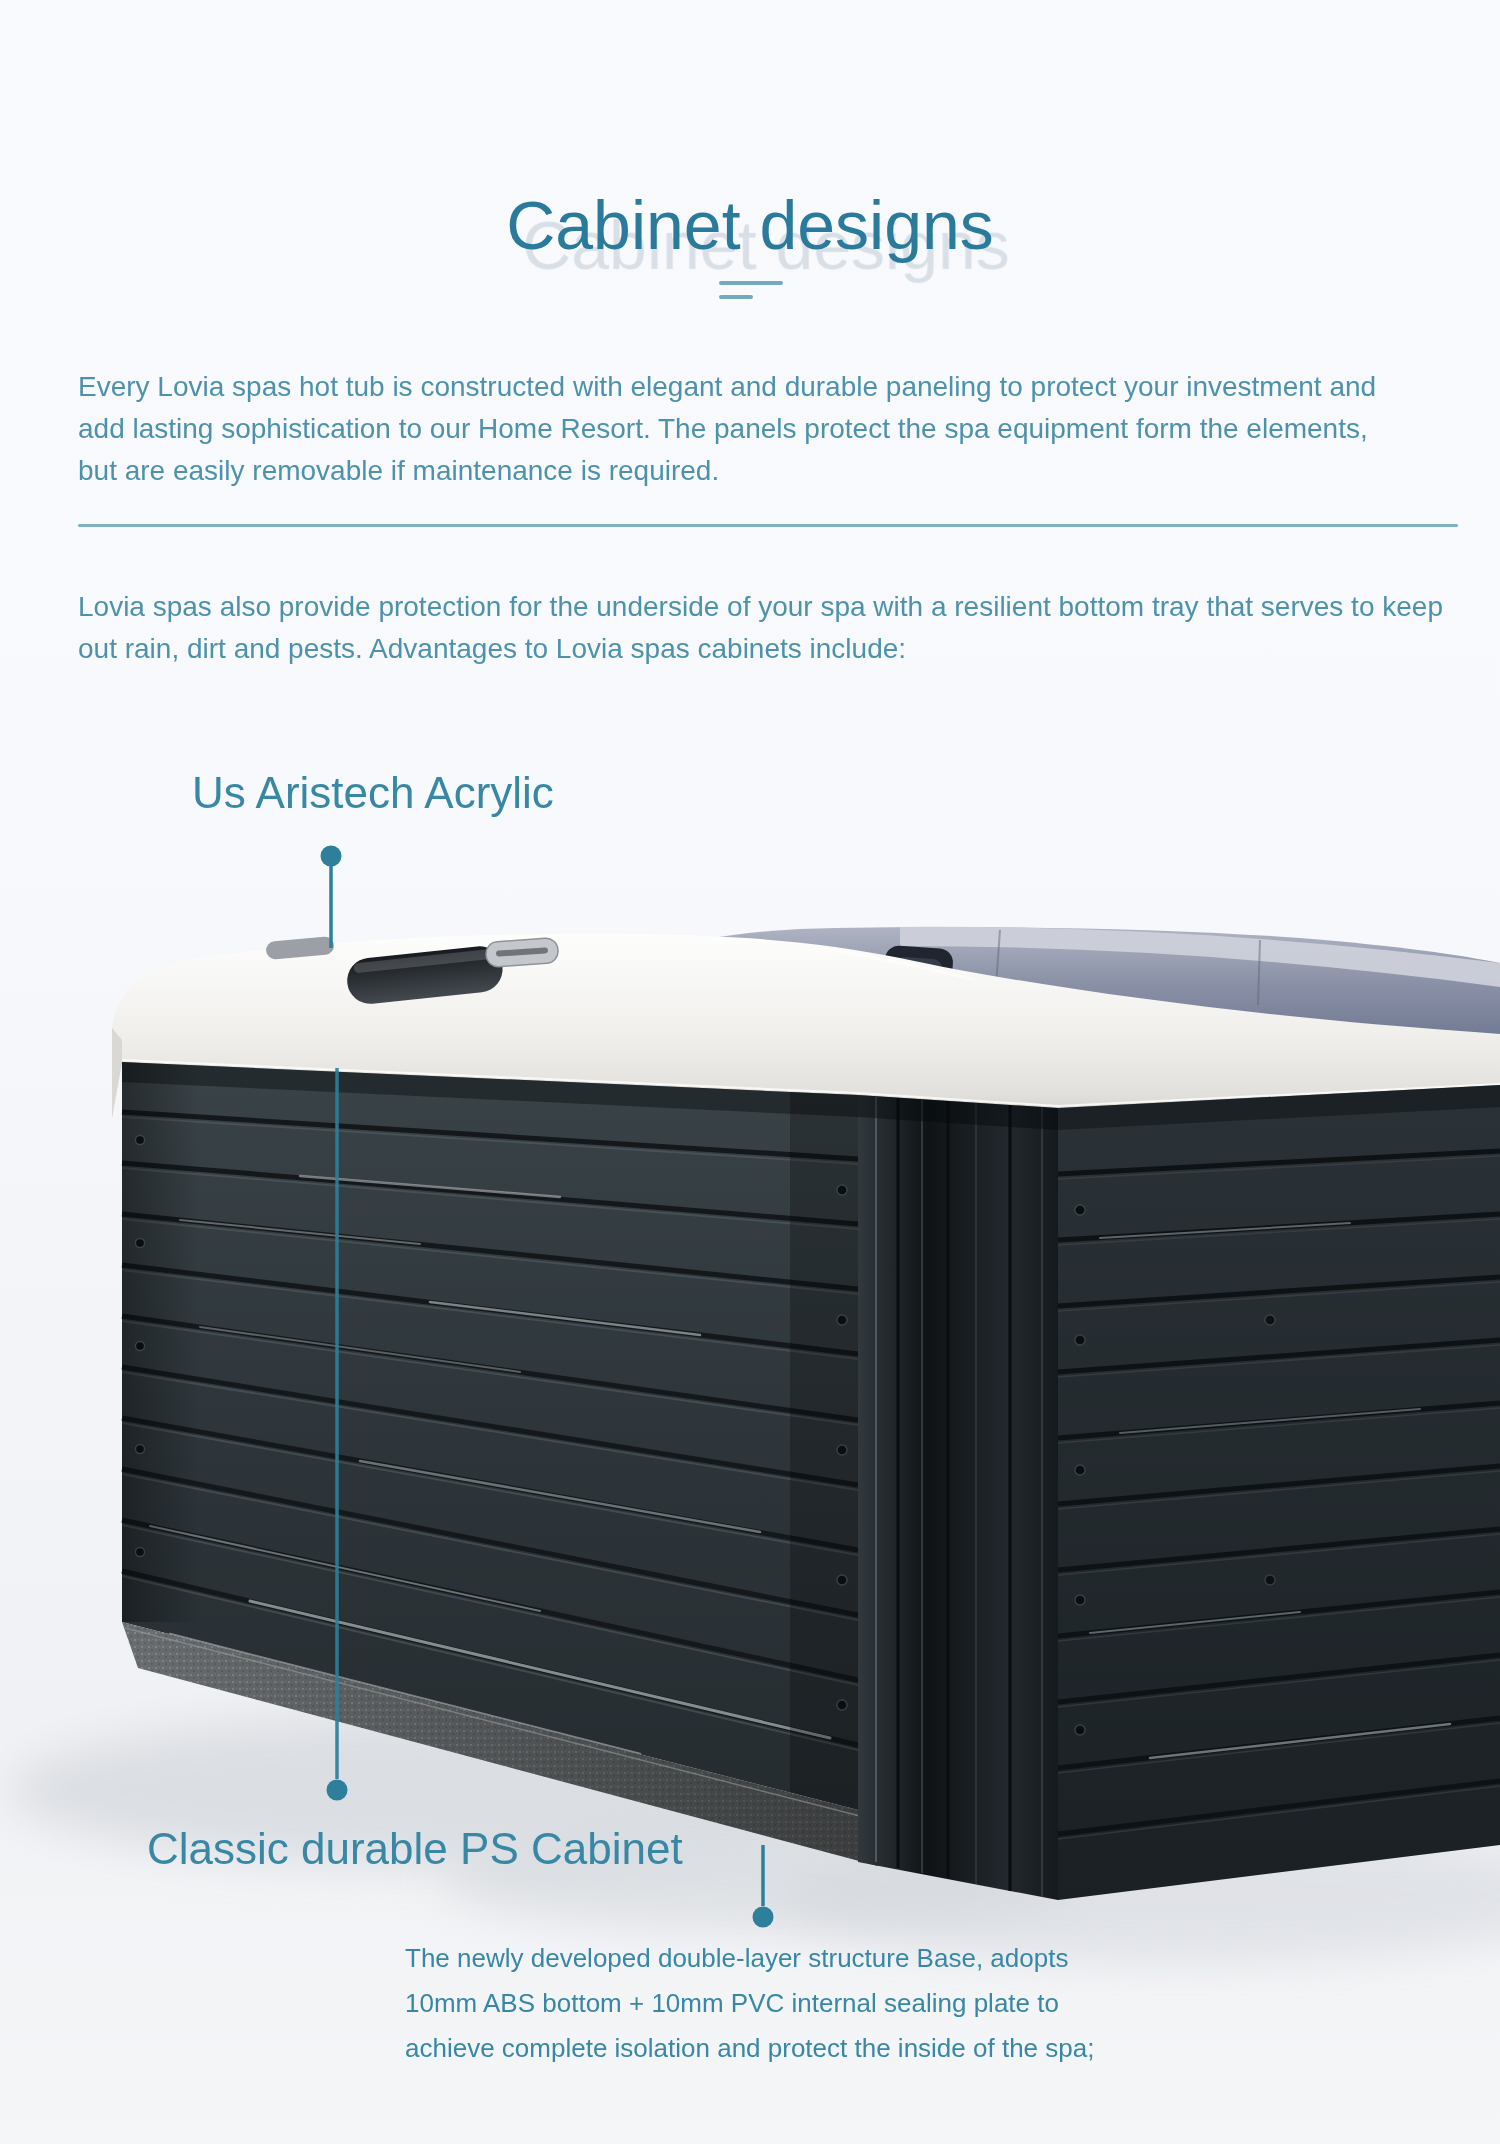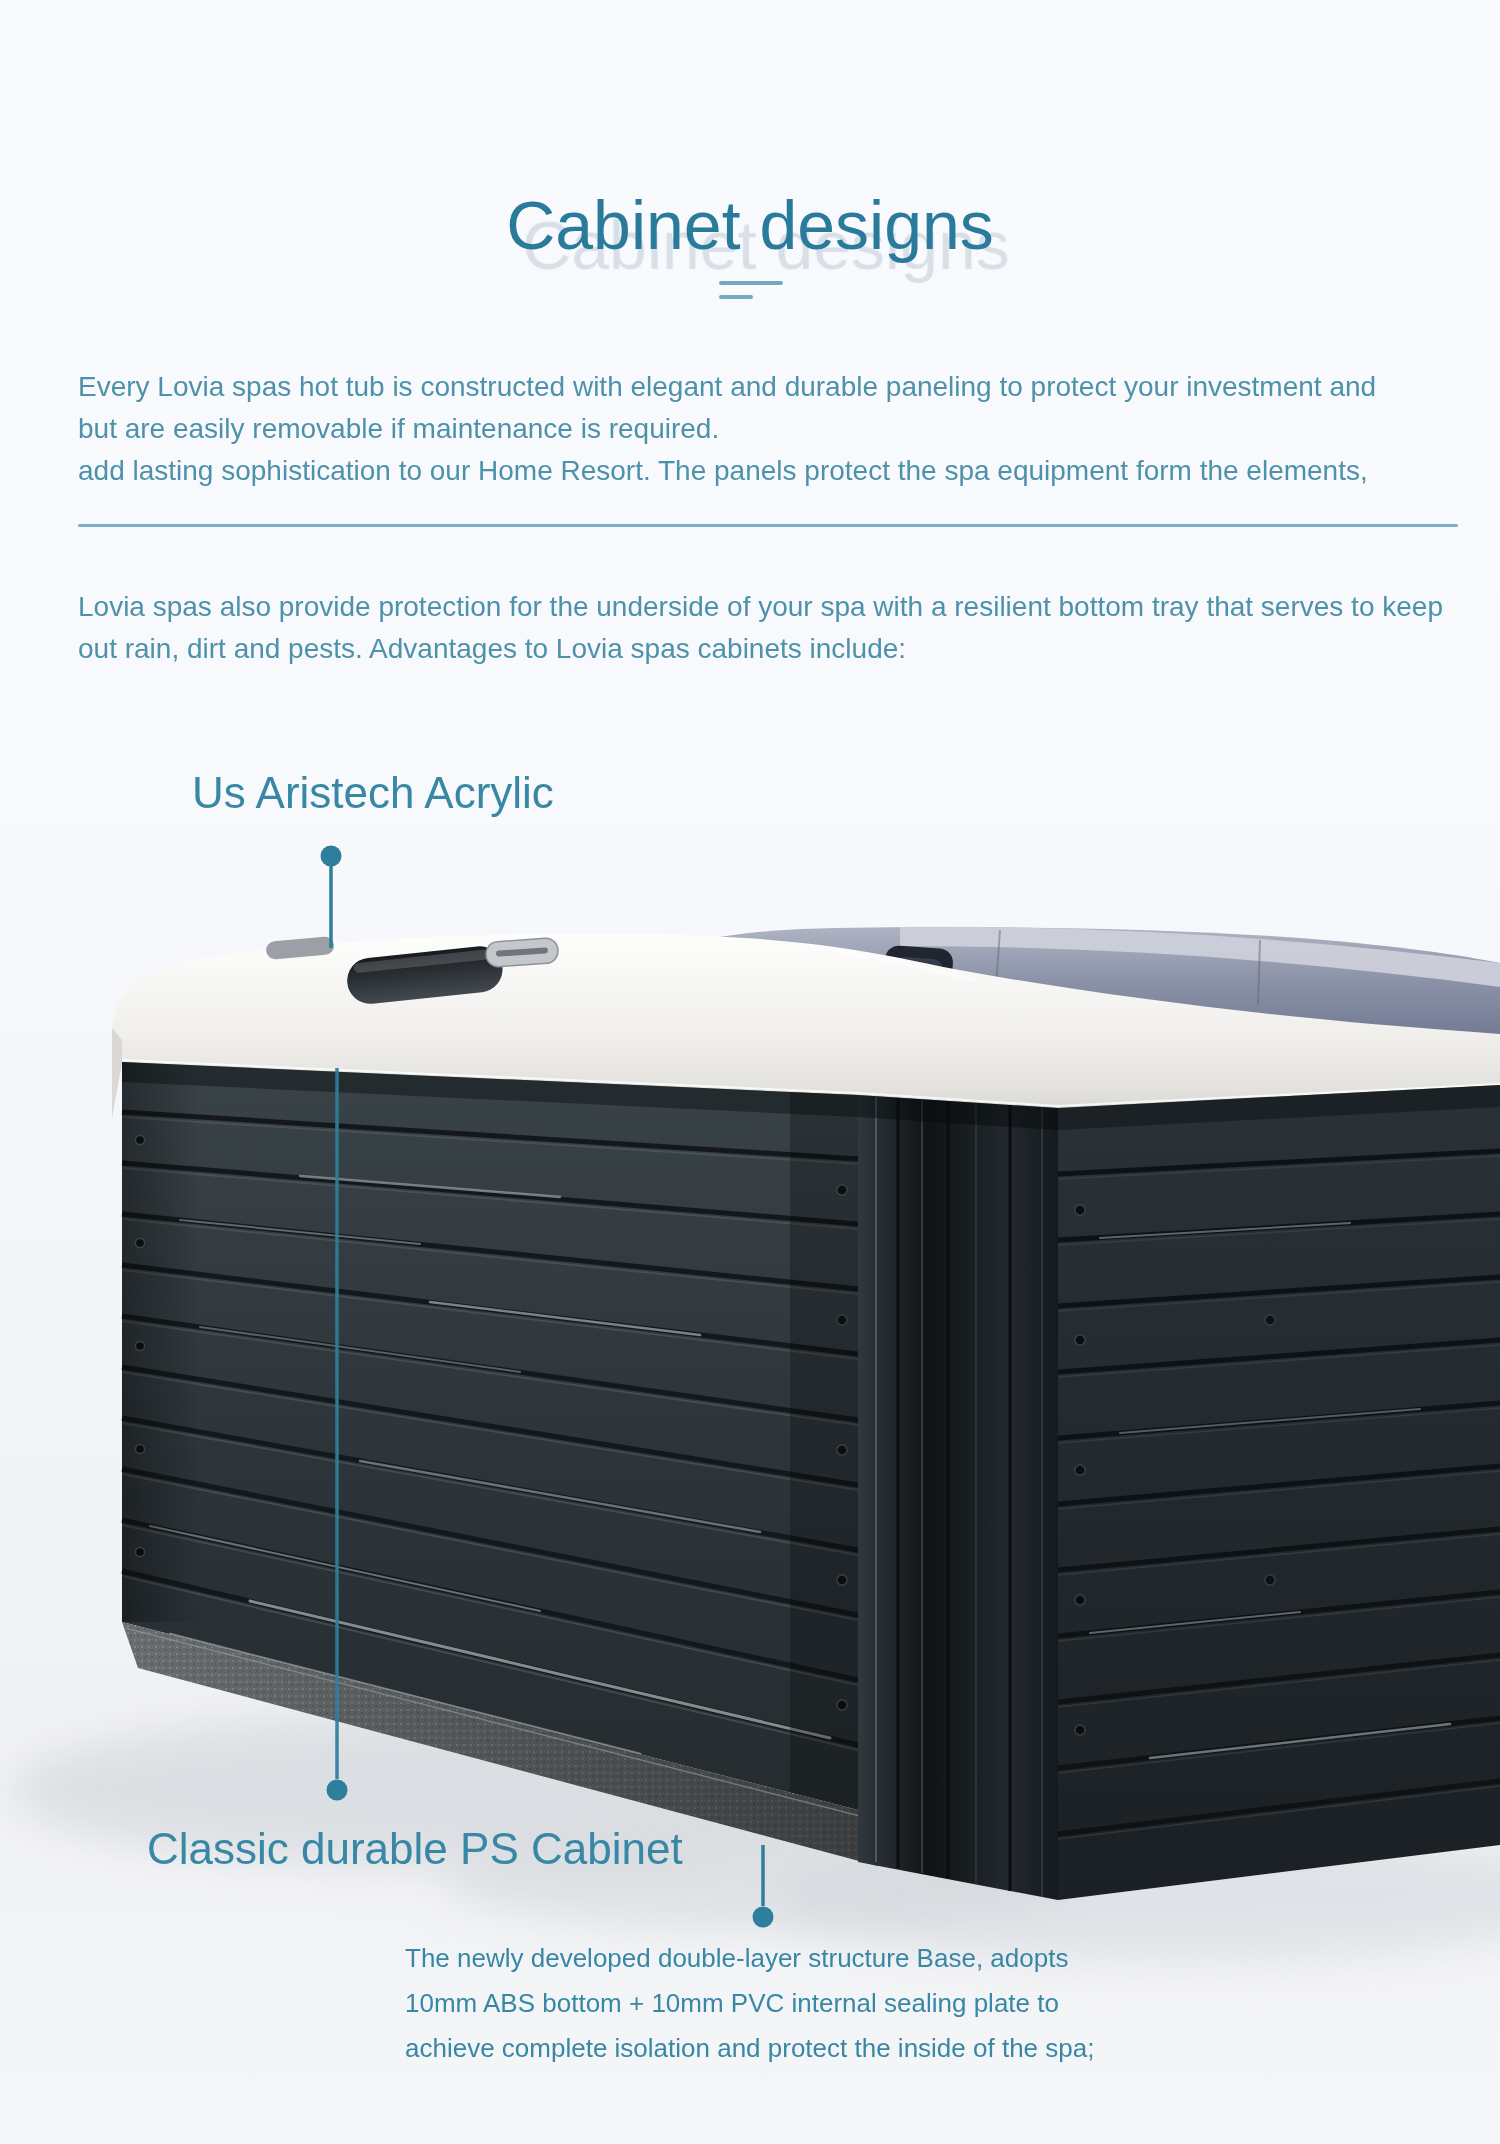--- a/index.html
+++ b/index.html
@@ -42,22 +42,22 @@
 
   <h1 class="page-title">Cabinet designs</h1>
 
   <div class="title-divider">
     <div class="bar long"></div>
     <div class="bar short"></div>
   </div>
 
   <div class="para para-1">
       <div>Every Lovia spas hot tub is constructed with elegant and durable paneling to protect your investment and</div>
+      <div>add lasting sophistication to our Home Resort. The panels protect the spa equipment form the elements,</div>
       <div>but are easily removable if maintenance is required.</div>
-      <div>add lasting sophistication to our Home Resort. The panels protect the spa equipment form the elements,</div>
     </div>
 
   <div class="section-rule"></div>
 
   <div class="para para-2">
       <div>Lovia spas also provide protection for the underside of your spa with a resilient bottom tray that serves to keep</div>
       <div>out rain, dirt and pests. Advantages to Lovia spas cabinets include:</div>
     </div>
 
   <div class="callout-label label-acrylic">Us Aristech Acrylic</div>

